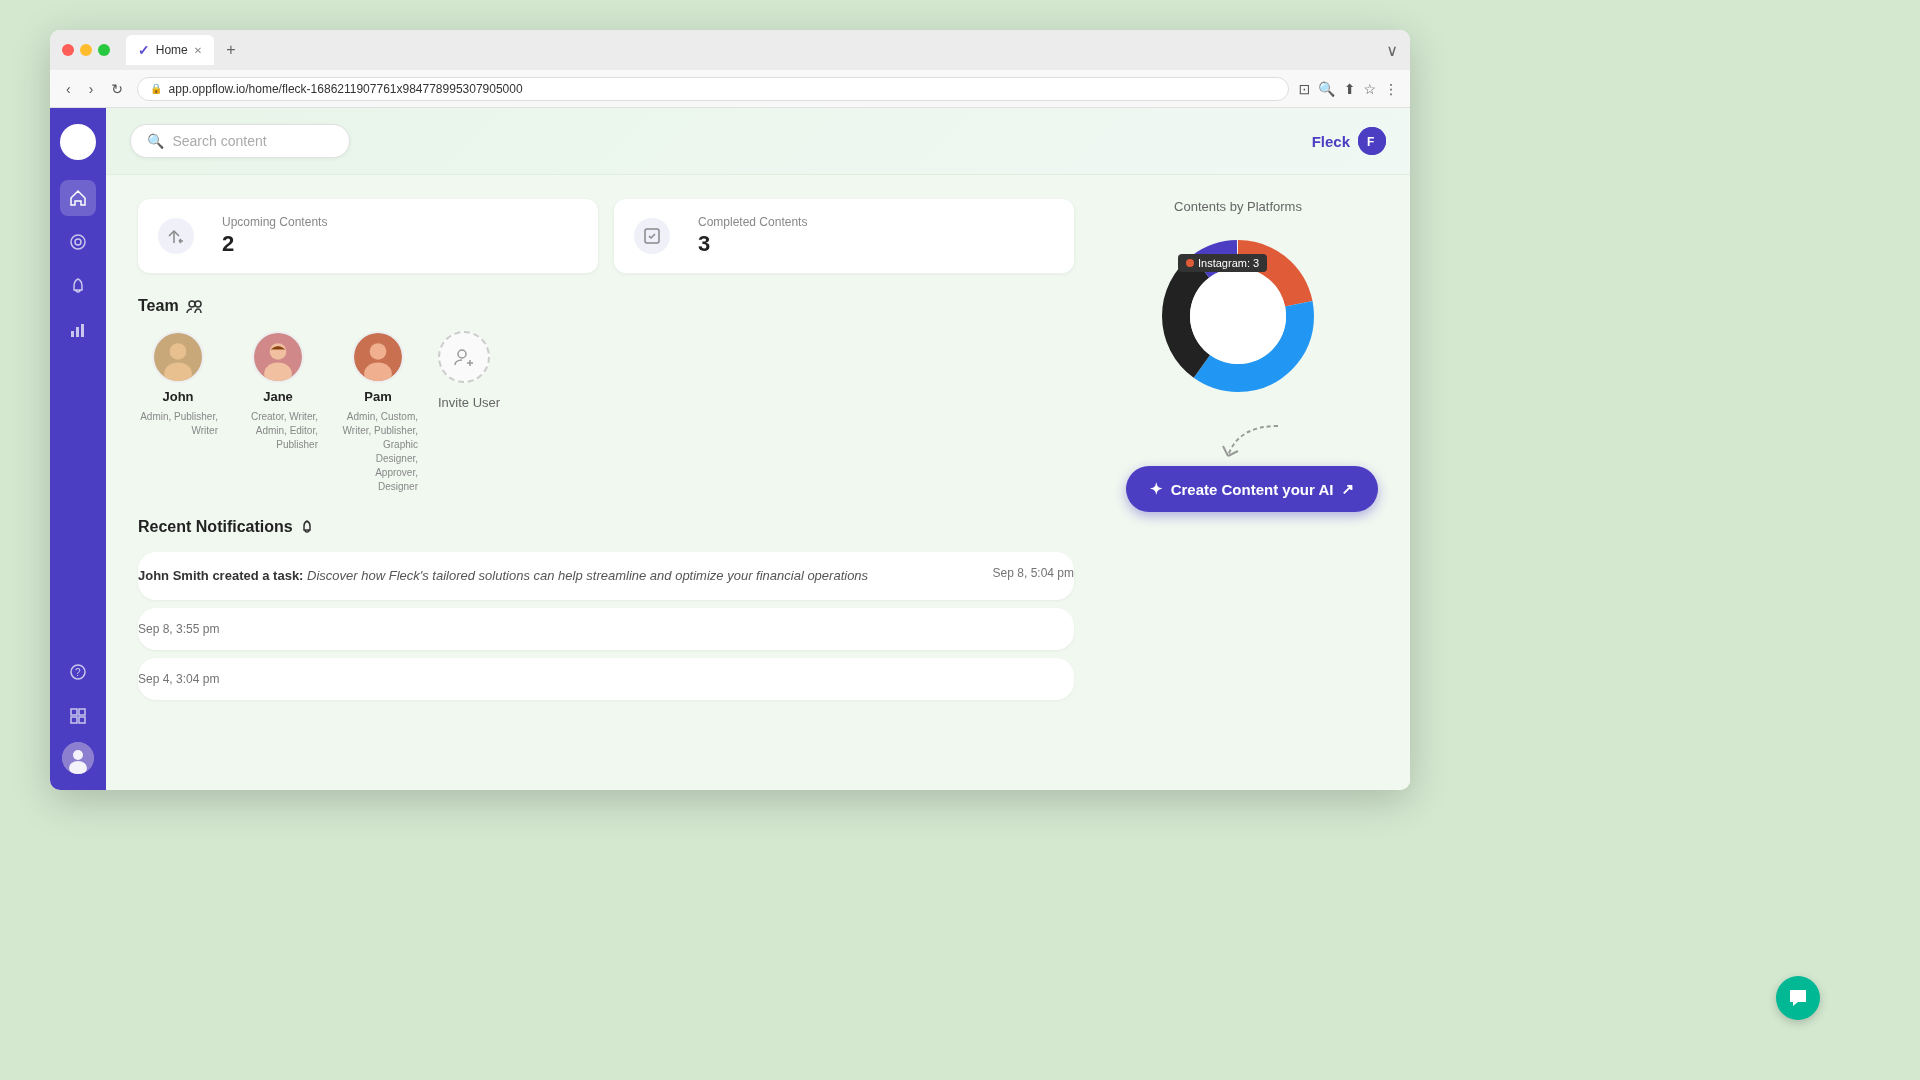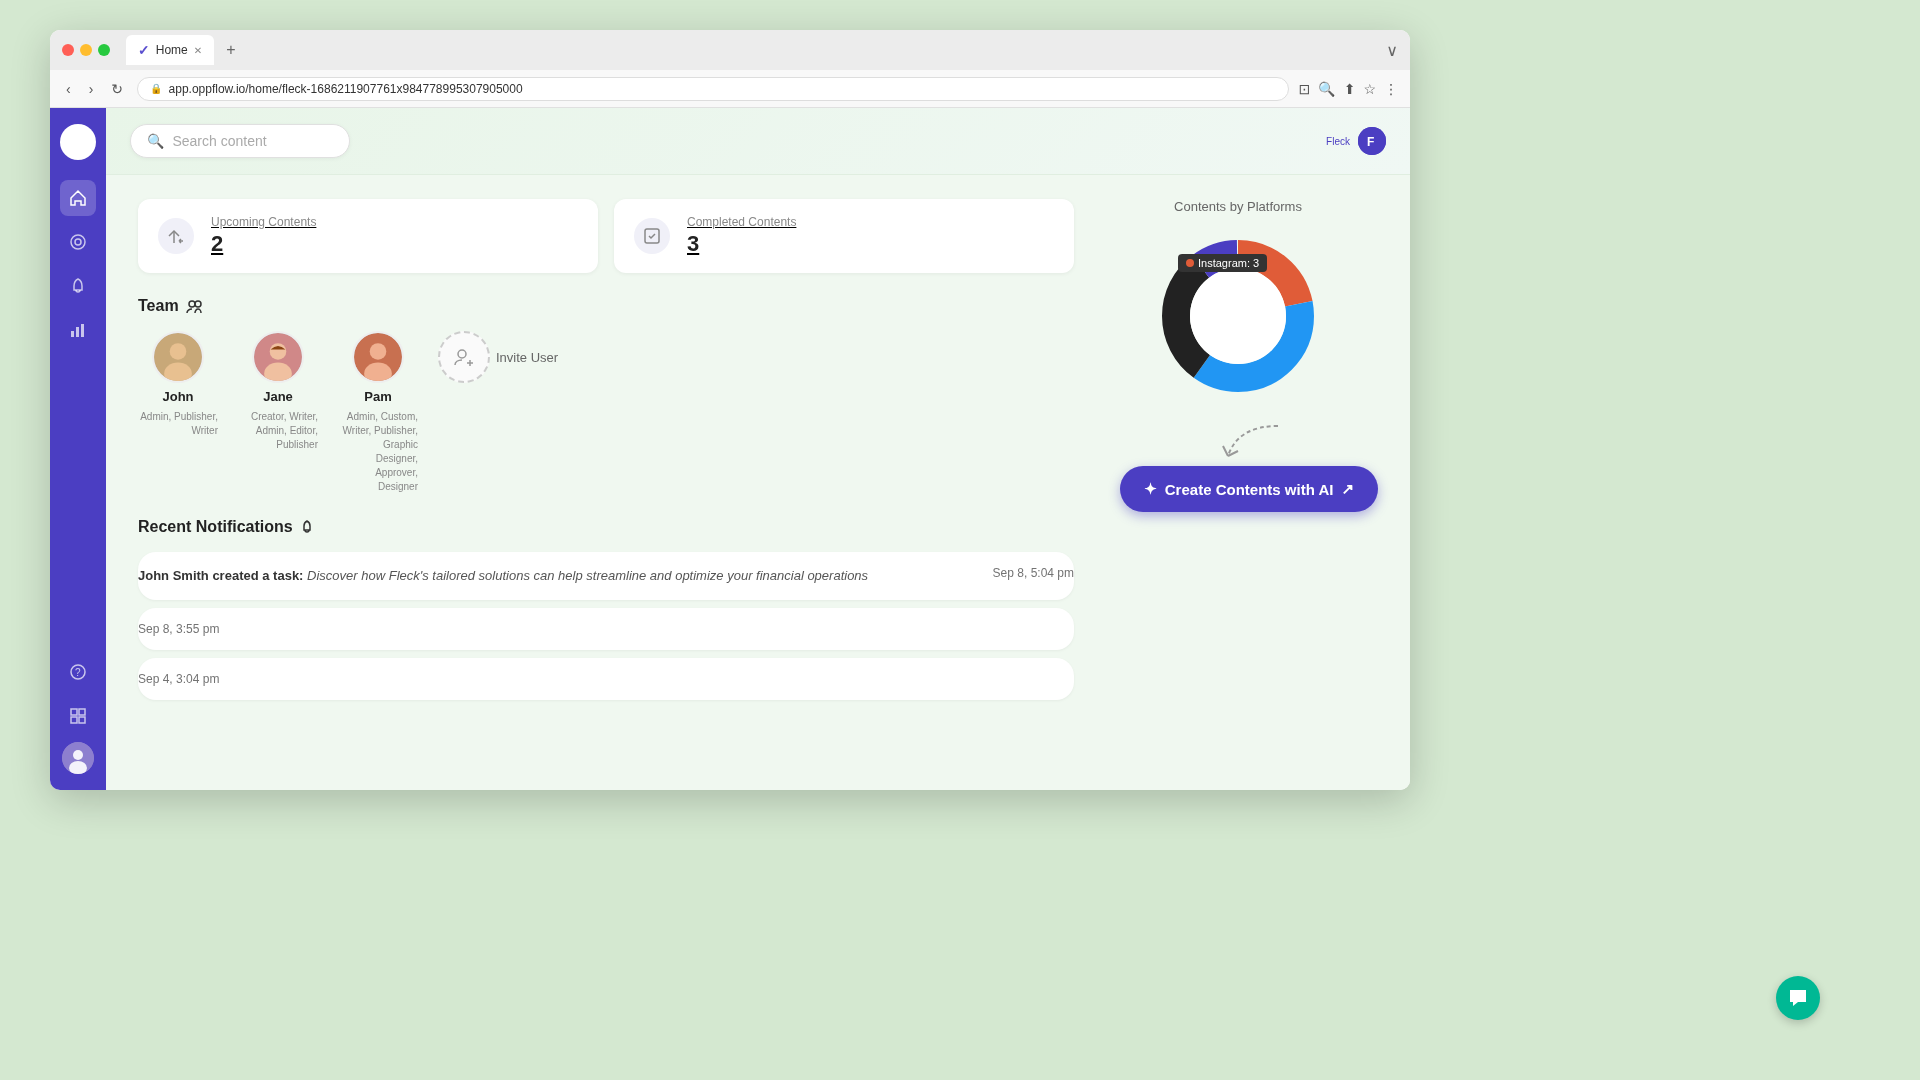--- a/index.html
+++ b/index.html
@@ -191,22 +191,22 @@
     .search-icon { color: #aaa; font-size: 14px; }
     .search-text { color: #aaa; font-size: 14px; }
 
     .header-right {
       display: flex;
       align-items: center;
       gap: 8px;
     }
 
     .workspace-name {
-      font-size: 10px;
-      font-weight: 400;
+      font-size: 15px;
+      font-weight: 700;
       color: #4b3ec2;
     }
 
     .workspace-avatar {
       width: 28px;
       height: 28px;
       border-radius: 50%;
       background: #4b3ec2;
       display: flex;
       align-items: center;
@@ -248,23 +248,22 @@
       margin-bottom: 24px;
     }
 
     .stat-card {
       flex: 1;
       background: #fff;
       border-radius: 12px;
       padding: 16px 20px;
       display: flex;
       align-items: center;
-      gap: 17px;
+      gap: 28px;
       box-shadow: 0 1px 4px rgba(0,0,0,0.06);
-      text-decoration: underline;
     }
 
     .stat-icon {
       width: 36px;
       height: 36px;
       border-radius: 50%;
       background: #f0f0f8;
       display: flex;
       align-items: center;
       justify-content: center;
@@ -315,23 +314,23 @@
       justify-content: center;
       font-size: 20px;
       border: 2px solid #eee;
     }
 
     .member-name { font-size: 13px; font-weight: 600; color: #222; }
     .member-roles { font-size: 10px; color: #888; line-height: 1.4; }
 
     .invite-user-btn {
       display: flex;
-      flex-direction: row;
-      align-items: center;
-      gap: 6px;
+      flex-direction: column;
+      align-items: flex-start;
+      gap: 12px;
       cursor: pointer;
     }
 
     .invite-circle {
       width: 52px;
       height: 52px;
       border-radius: 50%;
       border: 2px dashed #ccc;
       display: flex;
       align-items: center;
@@ -697,21 +696,21 @@
             <div class="ai-button-area">
 
               <div class="ai-arrow">
                 <svg width="80" height="60" viewBox="0 0 80 60" fill="none">
                   <path d="M60 10 Q20 10 10 40" stroke="#999" stroke-width="2" fill="none" stroke-dasharray="4 3"></path>
                   <path d="M10 40 L5 30 M10 40 L20 35" stroke="#999" stroke-width="2"></path>
                 </svg>
               </div>
               <button class="create-ai-btn">
                 <span>✦</span>
-                <span>Create Contents with AI</span>
+                <span>Create Content your AI</span>
                 <span>↗</span>
               </button>
             </div>
           </div>
         </div>
       </div>
     </div>
   </div>
 </div>
 

